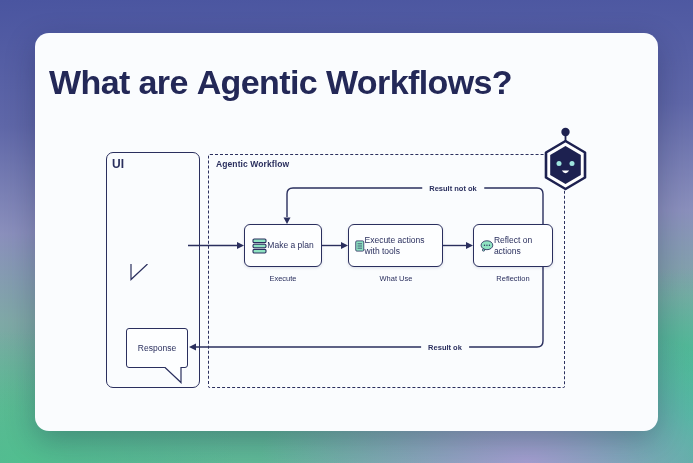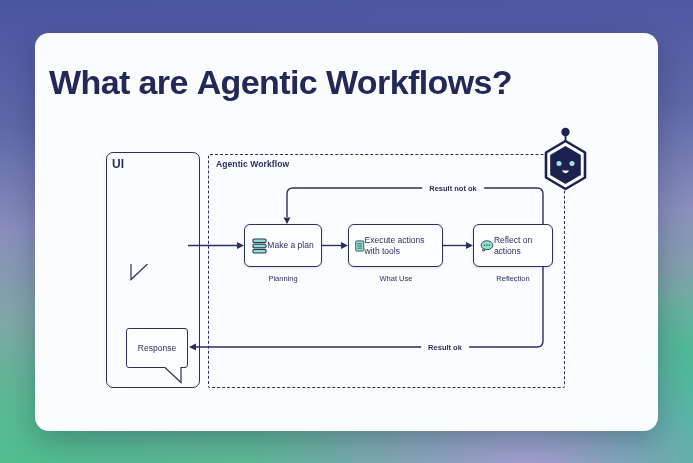--- a/index.html
+++ b/index.html
@@ -123,21 +123,21 @@
   <div class="step s1">
     <svg width="15" height="16" viewBox="0 0 15 16">
       <g fill="#8fe3c2" stroke="#2a2f5e" stroke-width="1.1">
         <rect x="1" y="1" width="13" height="3.6" rx="1.2"></rect>
         <rect x="1" y="6.2" width="13" height="3.6" rx="1.2"></rect>
         <rect x="1" y="11.4" width="13" height="3.6" rx="1.2"></rect>
       </g>
     </svg>
     <span class="txt">Make a plan</span>
   </div>
-  <span class="sublabel sub1">Planning</span>
+  <span class="sublabel sub1">Execute</span>
 
   <div class="step s2">
     <svg width="13" height="16" viewBox="0 0 13 16">
       <rect x="1" y="1" width="11" height="14" rx="1.5" fill="#8fe3c2" stroke="#2a2f5e" stroke-width="1.1"></rect>
       <g stroke="#2a2f5e" stroke-width="1">
         <line x1="3.4" y1="5" x2="9.6" y2="5"></line>
         <line x1="3.4" y1="8" x2="9.6" y2="8"></line>
         <line x1="3.4" y1="11" x2="9.6" y2="11"></line>
       </g>
     </svg>

